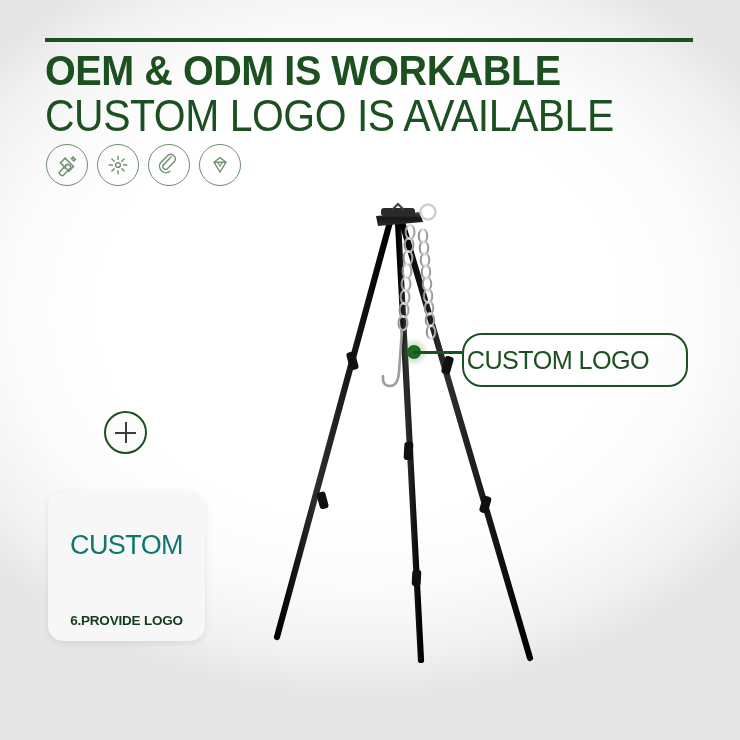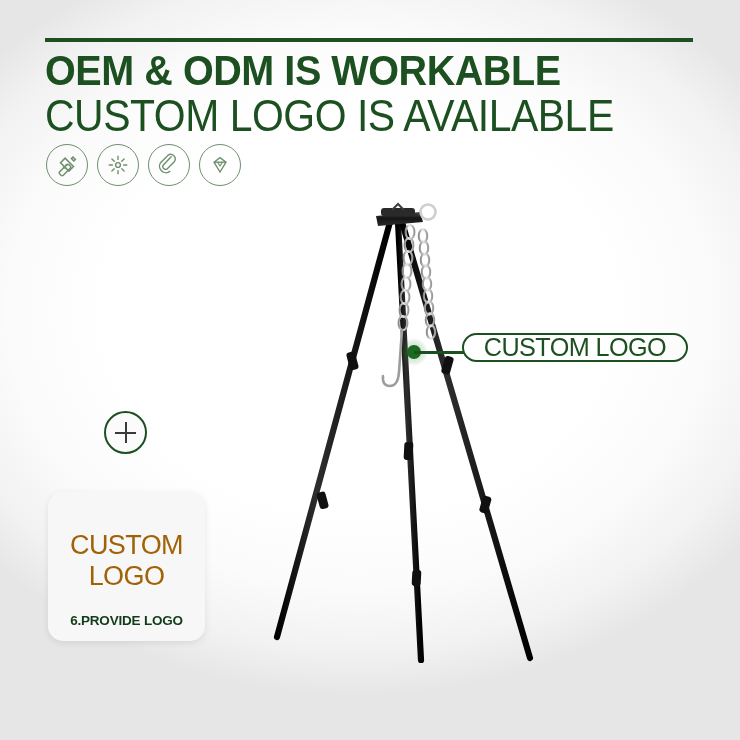--- a/index.html
+++ b/index.html
@@ -46,37 +46,37 @@
 
   .card-caption{
     position:absolute;left:0;right:0;text-align:center;
     color:#123c18;font-weight:bold;font-size:13.5px;letter-spacing:-0.2px;
   }
   #cap1{bottom:16px;}
   #cap2{bottom:13px;font-weight:bold;font-size:13.5px;}
 
   .card-logo{
     position:absolute;left:0;right:0;top:38px;text-align:center;
-    color:#a16207;font-size:27px;line-height:31px;letter-spacing:-0.6px;
+    color:#0f766e;font-size:27px;line-height:31px;letter-spacing:-0.6px;
   }
 
   .thumb{position:absolute;left:0;top:8px;width:100%;height:112px;}
 
   
   .plus-wrap{position:absolute;left:104px;top:411px;width:43px;height:43px;}
   .plus-circle{width:43px;height:43px;border:2px solid #1d5021;border-radius:50%;box-sizing:border-box;
      background:#fbfbfb;}
   .plus-h{position:absolute;left:11px;top:20.5px;width:21px;height:2px;background:#3a3a3a;}
   .plus-v{position:absolute;left:20.5px;top:11px;width:2px;height:21px;background:#3a3a3a;}
 
   
   .pill{
-    position:absolute;left:462px;top:333px;width:226px;height:29px;
+    position:absolute;left:462px;top:333px;width:226px;height:54px;
     border:2.5px solid #1d5021;border-radius:20px;background:transparent;
-    display:flex;align-items:center;justify-content:center;box-sizing:border-box;
+    display:flex;align-items:center;justify-content:flex-start;box-sizing:border-box;
   }
   .pill span{color:#1d5021;font-size:26px;letter-spacing:-0.6px;transform:scaleX(0.97);}
   .leader{position:absolute;left:414px;top:351px;width:50px;height:2.5px;background:#1d5021;}
   .dot-halo{position:absolute;left:400px;top:338px;width:28px;height:28px;border-radius:50%;
     background:radial-gradient(circle,rgba(60,140,60,0.38) 0%,rgba(60,140,60,0.12) 55%,rgba(60,140,60,0) 72%);}
   .dot{position:absolute;left:407px;top:345px;width:14px;height:14px;border-radius:50%;background:#1a6b1f;}
 
   
   #product{position:absolute;left:0;top:0;width:740px;height:740px;pointer-events:none;}
 </style>
@@ -195,21 +195,20 @@
 
   <div class="plus-wrap">
     <div class="plus-circle"></div>
     <div class="plus-h"></div>
     <div class="plus-v"></div>
   </div>
 
   <div class="card" id="card2">
     <div class="card-logo">
       <div>CUSTOM</div>
-      <div>LOGO</div>
     </div>
     <div class="card-caption" id="cap2">6.PROVIDE LOGO</div>
   </div>
 
   <div class="dot-halo"></div>
   <div class="dot"></div>
   <div class="leader"></div>
   <div class="pill">
     <span>CUSTOM LOGO</span>
   </div>

